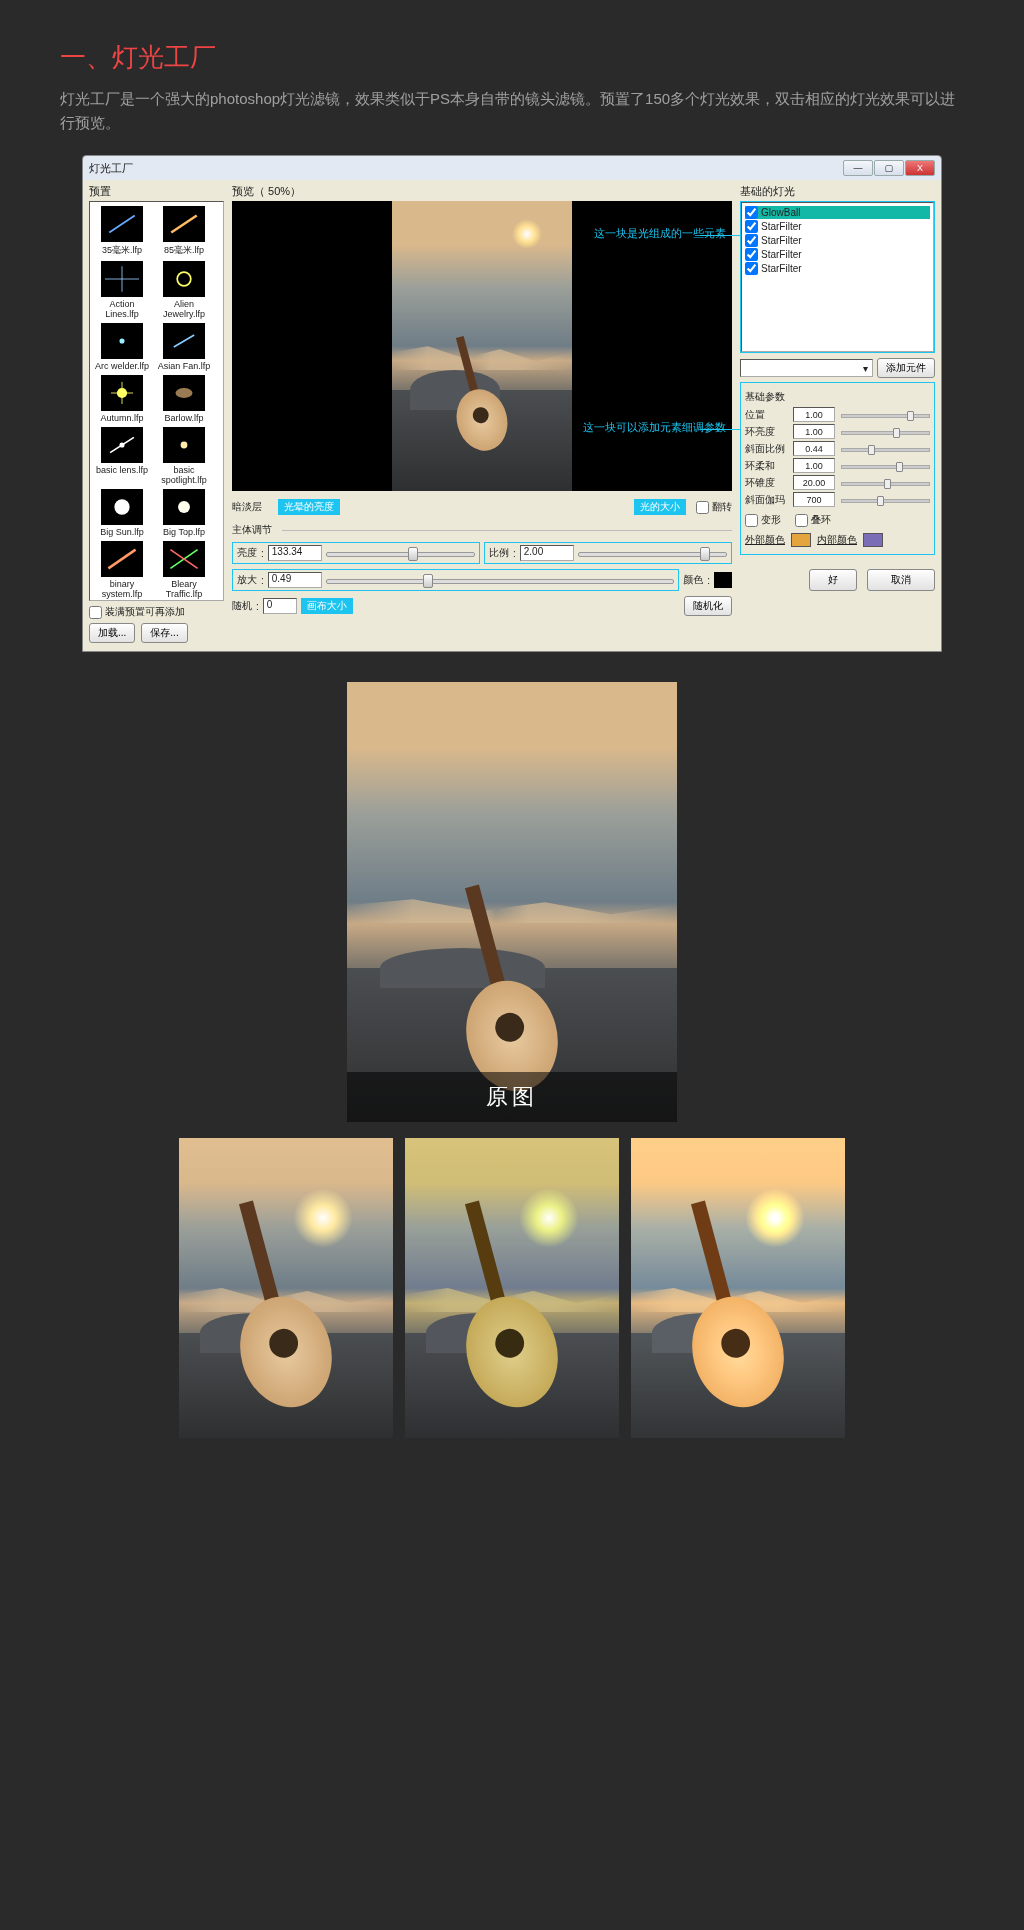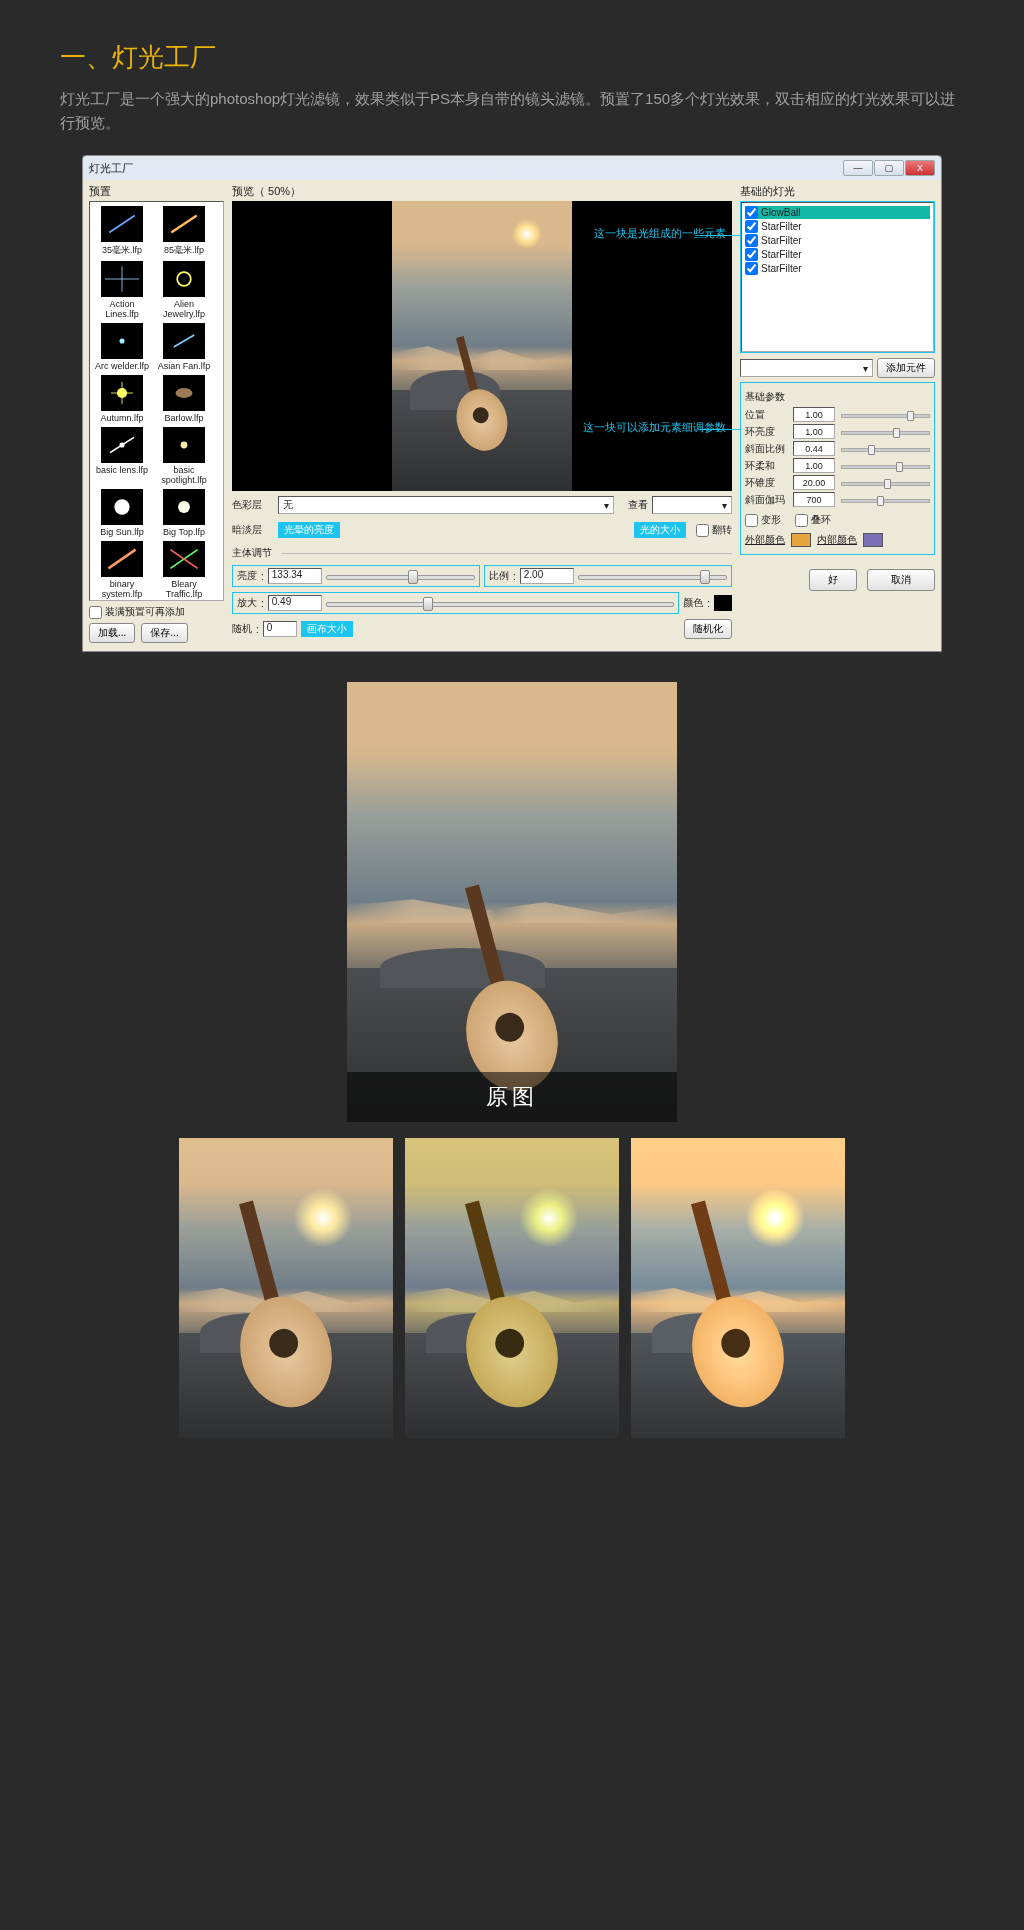--- a/index.html
+++ b/index.html
@@ -3,21 +3,21 @@
 <meta charset="utf-8">
 <style>
 * { box-sizing: border-box; margin: 0; padding: 0; }
 body {
   background: #2a2a2a;
   font-family: "Microsoft YaHei", Arial, sans-serif;
   padding: 40px 60px;
   width: 1024px;
 }
 .heading {
-  color: #eab308;
+  color: #ef4444;
   font-size: 26px;
   font-weight: 300;
   margin-bottom: 12px;
 }
 .subheading {
   color: #a0a0a0;
   font-size: 15px;
   line-height: 1.6;
   margin-bottom: 20px;
 }
@@ -397,26 +397,20 @@
               <div class="neck"></div>
               <div class="body-g"></div>
             </div>
         </div>
         <div class="annot" style="top:26px;right:6px;">这一块是光组成的一些元素</div>
         <div class="annot-line" style="top:34px;right:-8px;width:40px;"></div>
         <div class="annot" style="top:220px;right:6px;">这一块可以添加元素细调参数</div>
         <div class="annot-line" style="top:228px;right:-8px;width:40px;"></div>
       </div>
 
-      <div class="ctl-row">
-        <div class="ctl-label">色彩层</div>
-        <div class="dropdown">无</div>
-        <div class="ctl-label" style="width:30px;text-align:right;">查看</div>
-        <div class="dropdown" style="flex:0 0 80px;"></div>
-      </div>
 
       <div class="ctl-row">
         <div class="ctl-label">暗淡层</div>
         <span class="tag">光晕的亮度</span>
         <div style="flex:1"></div>
         <span class="tag">光的大小</span>
         <label class="chk" style="margin-left:6px;">
           <input type="checkbox" style="">
             <span>翻转</span>
         </label>

